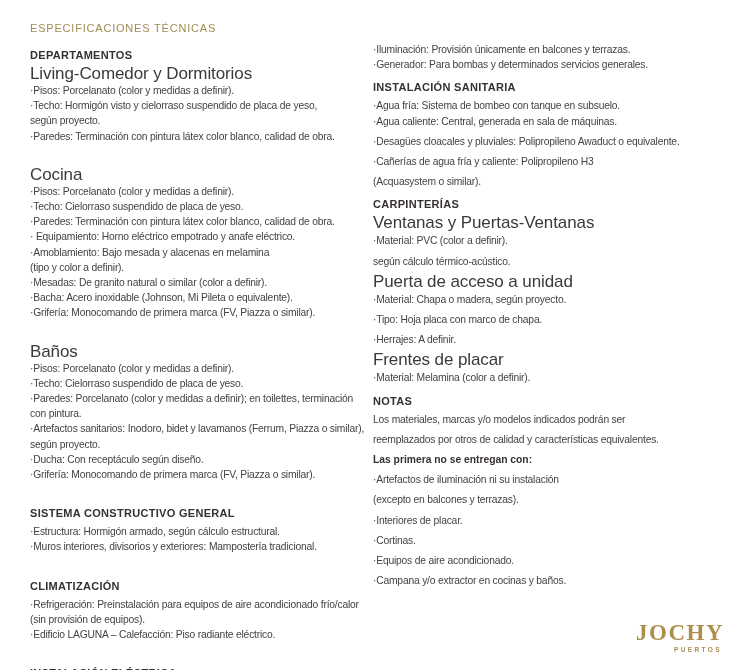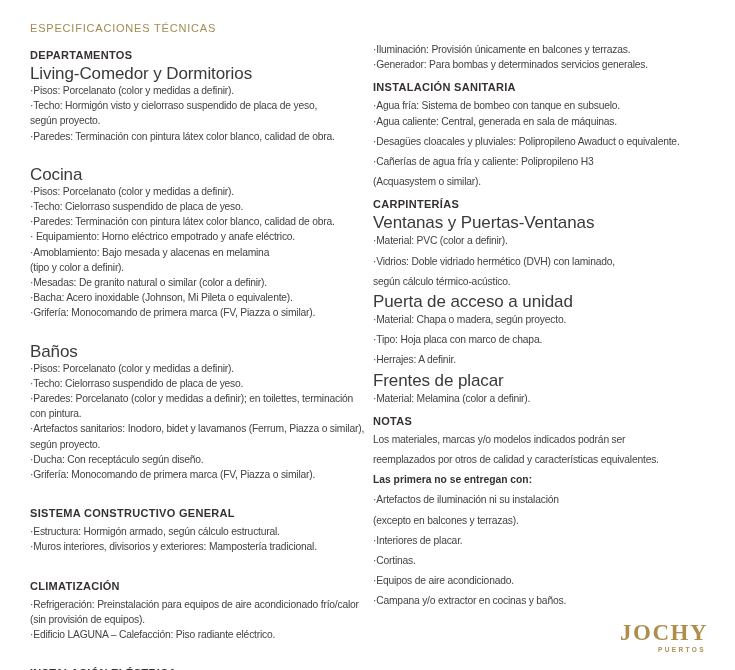--- a/index.html
+++ b/index.html
@@ -45,21 +45,21 @@
   h3.sub{
     margin:23px 0 2px;
     font-size:17px;font-weight:400;
     letter-spacing:-0.1px;line-height:15px;
     color:#3d393b;white-space:nowrap;
   }
   h2.sec + h3.sub{margin-top:1px;}
   .col-right h3.sub{margin:3px 0 3px;}
   .col-right h2.sec + h3.sub{margin-top:0;}
   .logo{
-    position:absolute;right:27px;bottom:17px;
+    position:absolute;right:11px;bottom:17px;
     text-align:right;
     color:var(--logo-gold,#AE8E4C);
   }
   .logo-name{
     font-family:"Liberation Serif","DejaVu Serif",serif;
     font-weight:700;font-size:23px;line-height:1;
     letter-spacing:1.5px;
   }
   .logo-tag{
     font-size:6.5px;letter-spacing:2.4px;
@@ -125,21 +125,20 @@
       <h2 class="sec">INSTALACIÓN SANITARIA</h2>
       <p class="line tight">·Agua fría: Sistema de bombeo con tanque en subsuelo.</p>
       <p class="line">·Agua caliente: Central, generada en sala de máquinas.</p>
       <p class="line">·Desagües cloacales y pluviales: Polipropileno Awaduct o equivalente.</p>
       <p class="line">·Cañerías de agua fría y caliente: Polipropileno H3</p>
       <p class="line">(Acquasystem o similar).</p>
 
       <h2 class="sec">CARPINTERÍAS</h2>
       <h3 class="sub">Ventanas y Puertas-Ventanas</h3>
       <p class="line">·Material: PVC (color a definir).</p>
-      <p class="line">·Vidrios: Doble vidriado hermético (DVH) con laminado,</p>
       <p class="line">según cálculo térmico-acústico.</p>
 
       <h3 class="sub">Puerta de acceso a unidad</h3>
       <p class="line">·Material: Chapa o madera, según proyecto.</p>
       <p class="line">·Tipo: Hoja placa con marco de chapa.</p>
       <p class="line">·Herrajes: A definir.</p>
 
       <h3 class="sub">Frentes de placar</h3>
       <p class="line">·Material: Melamina (color a definir).</p>
 

